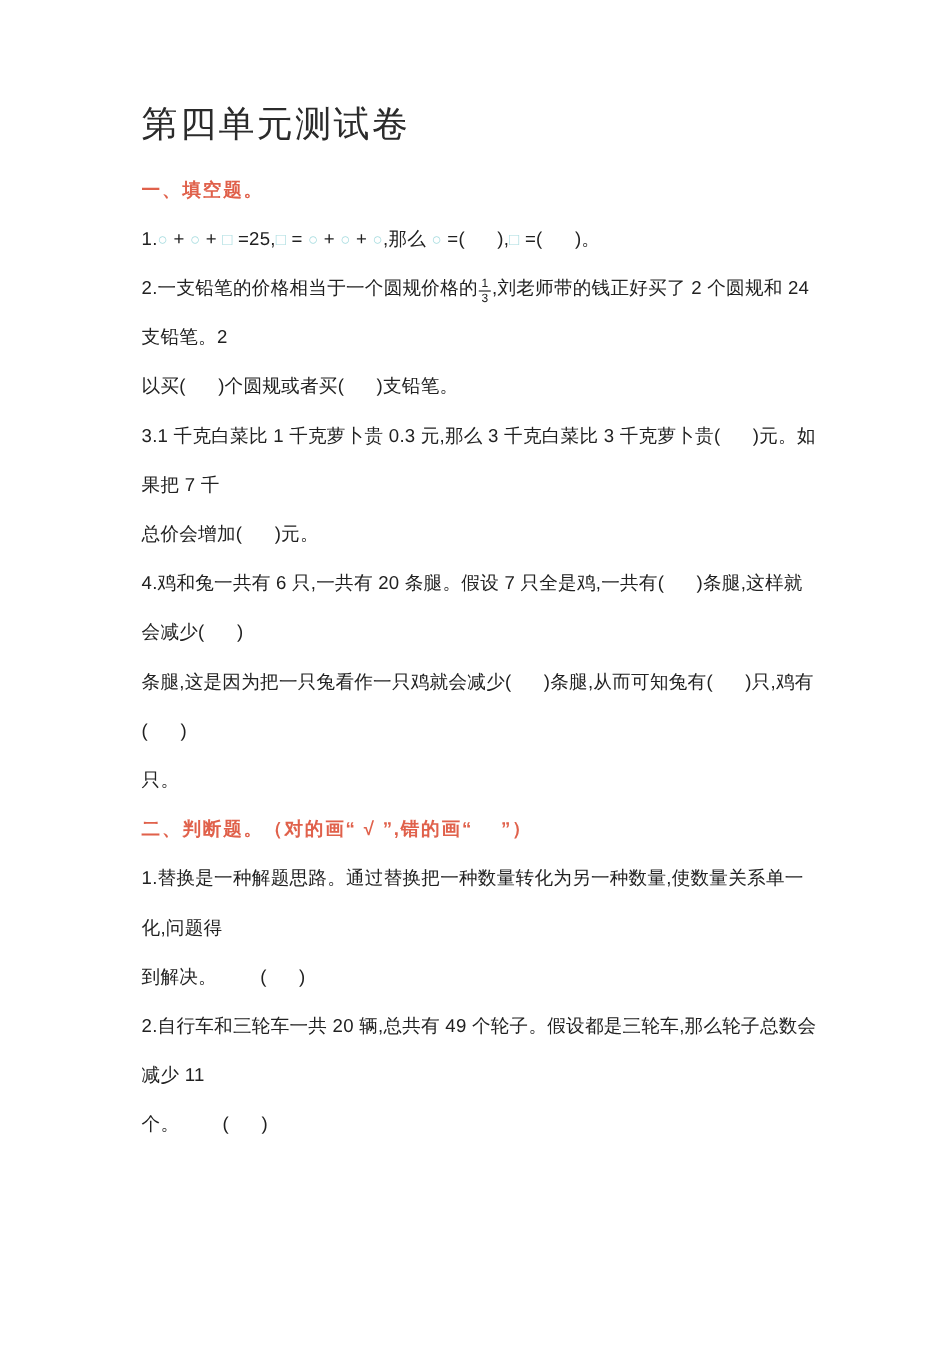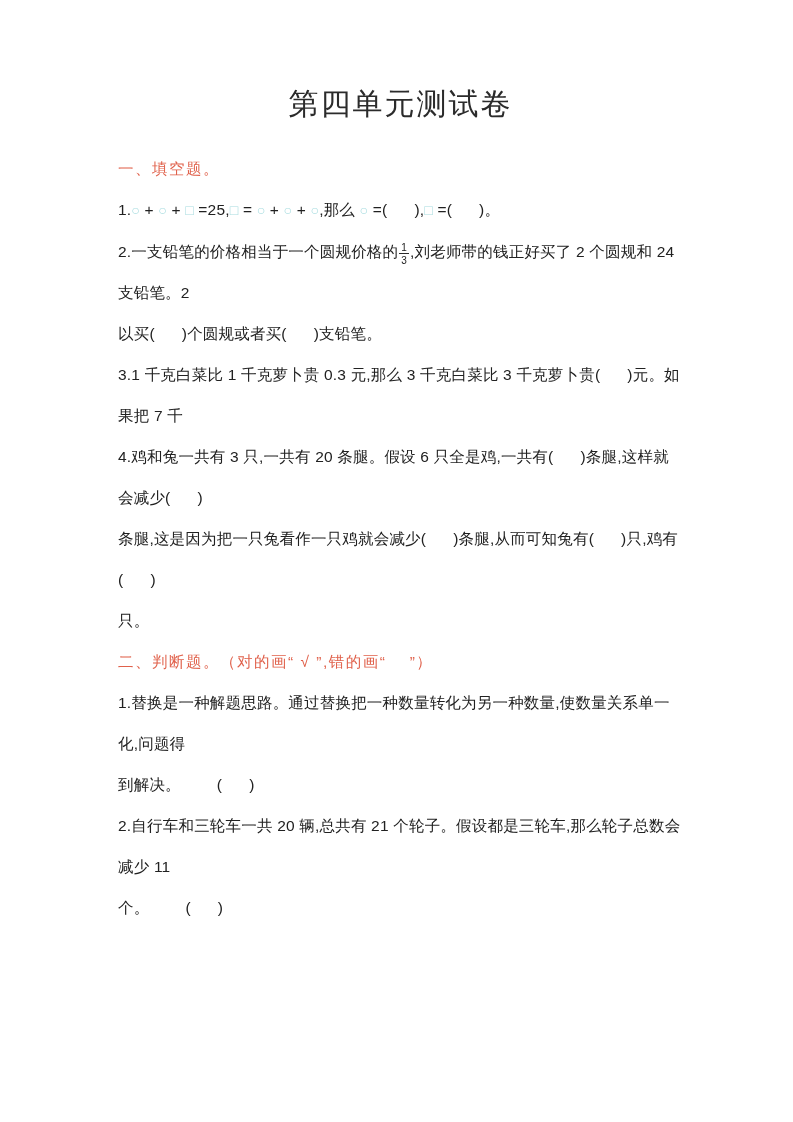--- a/index.html
+++ b/index.html
@@ -9,38 +9,39 @@
     --text:#212121;
   }
   html,body{margin:0;padding:0;background:#ffffff;}
   body{
     width:793px;height:1122px;overflow:hidden;
     font-family:"Liberation Sans","DejaVu Sans",sans-serif;
     color:var(--text);
   }
   .page{padding:84px 110px 0 118px;}
   .title{
-    margin:0 0 24px 0;
-    text-align:center;
+    margin:0 0 14px 0;
+    text-align:left;
     font-size:30px;
     font-weight:500;
     letter-spacing:2px;
     color:#2b2b2b;
     line-height:40px;
     font-family:"DejaVu Serif","Liberation Serif",serif;
   }
   .line{
     font-size:15.5px;
     line-height:41px;
     white-space:pre-wrap;
     letter-spacing:0.2px;
   }
   .sec-header{
     color:var(--accent);
     letter-spacing:1.5px;
+    font-weight:bold;
   }
   .shape{
     color:var(--shape);
     font-size:14px;
   }
   .frac{
     display:inline-block;
     vertical-align:-7px;
     text-align:center;
     line-height:1;
@@ -68,26 +69,27 @@
   <h1 class="title">第四单元测试卷</h1>
 
   <div class="line sec-header">一、填空题。</div>
 
   <div class="line"><span>1.</span><span class="shape">○</span><span> + </span><span class="shape">○</span><span> + </span><span class="shape">□</span><span> =25,</span><span class="shape">□</span><span> = </span><span class="shape">○</span><span> + </span><span class="shape">○</span><span> + </span><span class="shape">○</span><span>,那么 </span><span class="shape">○</span><span> =(      ),</span><span class="shape">□</span><span> =(      )。</span></div>
 
   <div class="line"><span>2.一支铅笔的价格相当于一个圆规价格的</span><span class="frac"><span class="fn">1</span><span class="fd">3</span></span><span>,刘老师带的钱正好买了 2 个圆规和 24 支铅笔。2</span></div>
   <div class="line">以买(      )个圆规或者买(      )支铅笔。</div>
 
   <div class="line">3.1 千克白菜比 1 千克萝卜贵 0.3 元,那么 3 千克白菜比 3 千克萝卜贵(      )元。如果把 7 千</div>
+  <div class="line">总价会增加(      )元。</div>
 
-  <div class="line">4.鸡和兔一共有 3 只,一共有 20 条腿。假设 6 只全是鸡,一共有(      )条腿,这样就会减少(      )</div>
+  <div class="line">4.鸡和兔一共有 6 只,一共有 20 条腿。假设 7 只全是鸡,一共有(      )条腿,这样就会减少(      )</div>
   <div class="line">条腿,这是因为把一只兔看作一只鸡就会减少(      )条腿,从而可知兔有(      )只,鸡有(      )</div>
   <div class="line">只。</div>
 
   <div class="line sec-header">二、判断题。（对的画“ √ ”,错的画“    ”）</div>
 
   <div class="line">1.替换是一种解题思路。通过替换把一种数量转化为另一种数量,使数量关系单一化,问题得</div>
   <div class="line">到解决。        (      )</div>
 
-  <div class="line">2.自行车和三轮车一共 20 辆,总共有 21 个轮子。假设都是三轮车,那么轮子总数会减少 11</div>
+  <div class="line">2.自行车和三轮车一共 20 辆,总共有 49 个轮子。假设都是三轮车,那么轮子总数会减少 11</div>
   <div class="line">个。        (      )</div>
 
 </div>
 
 </body></html>

